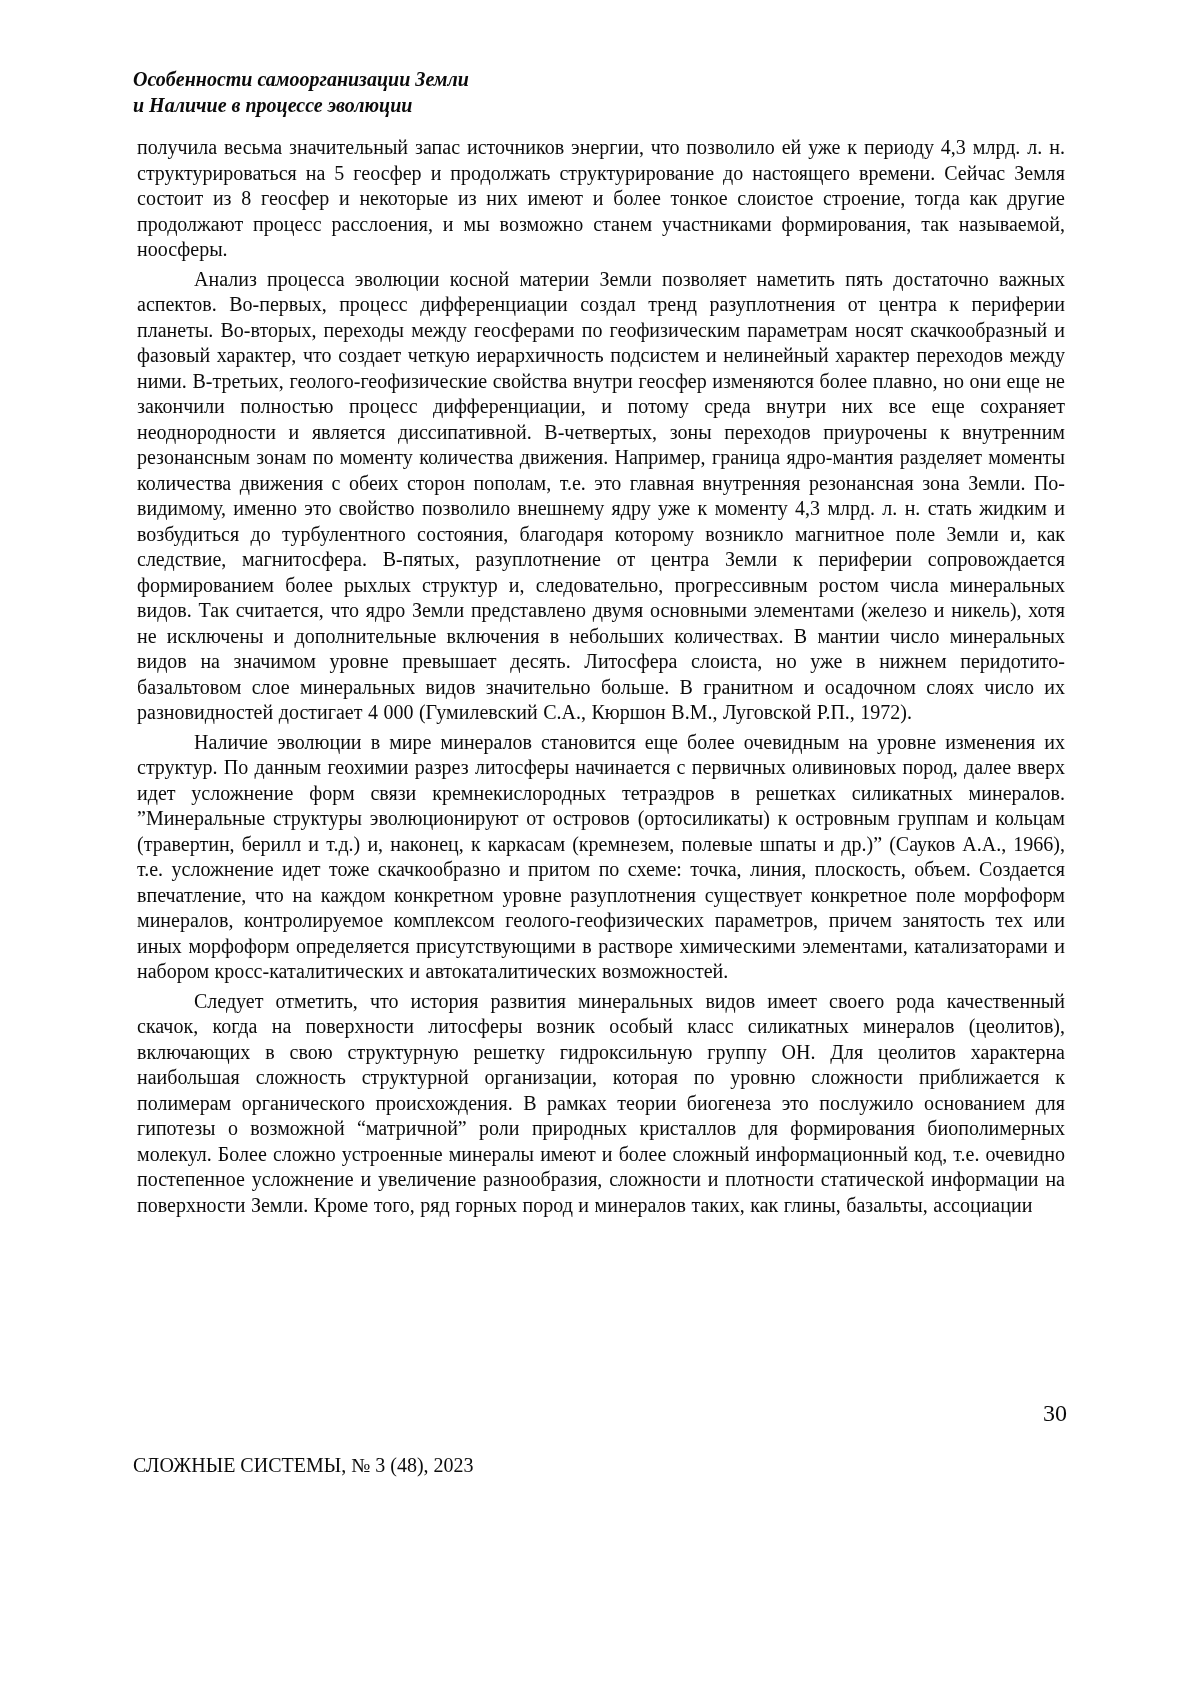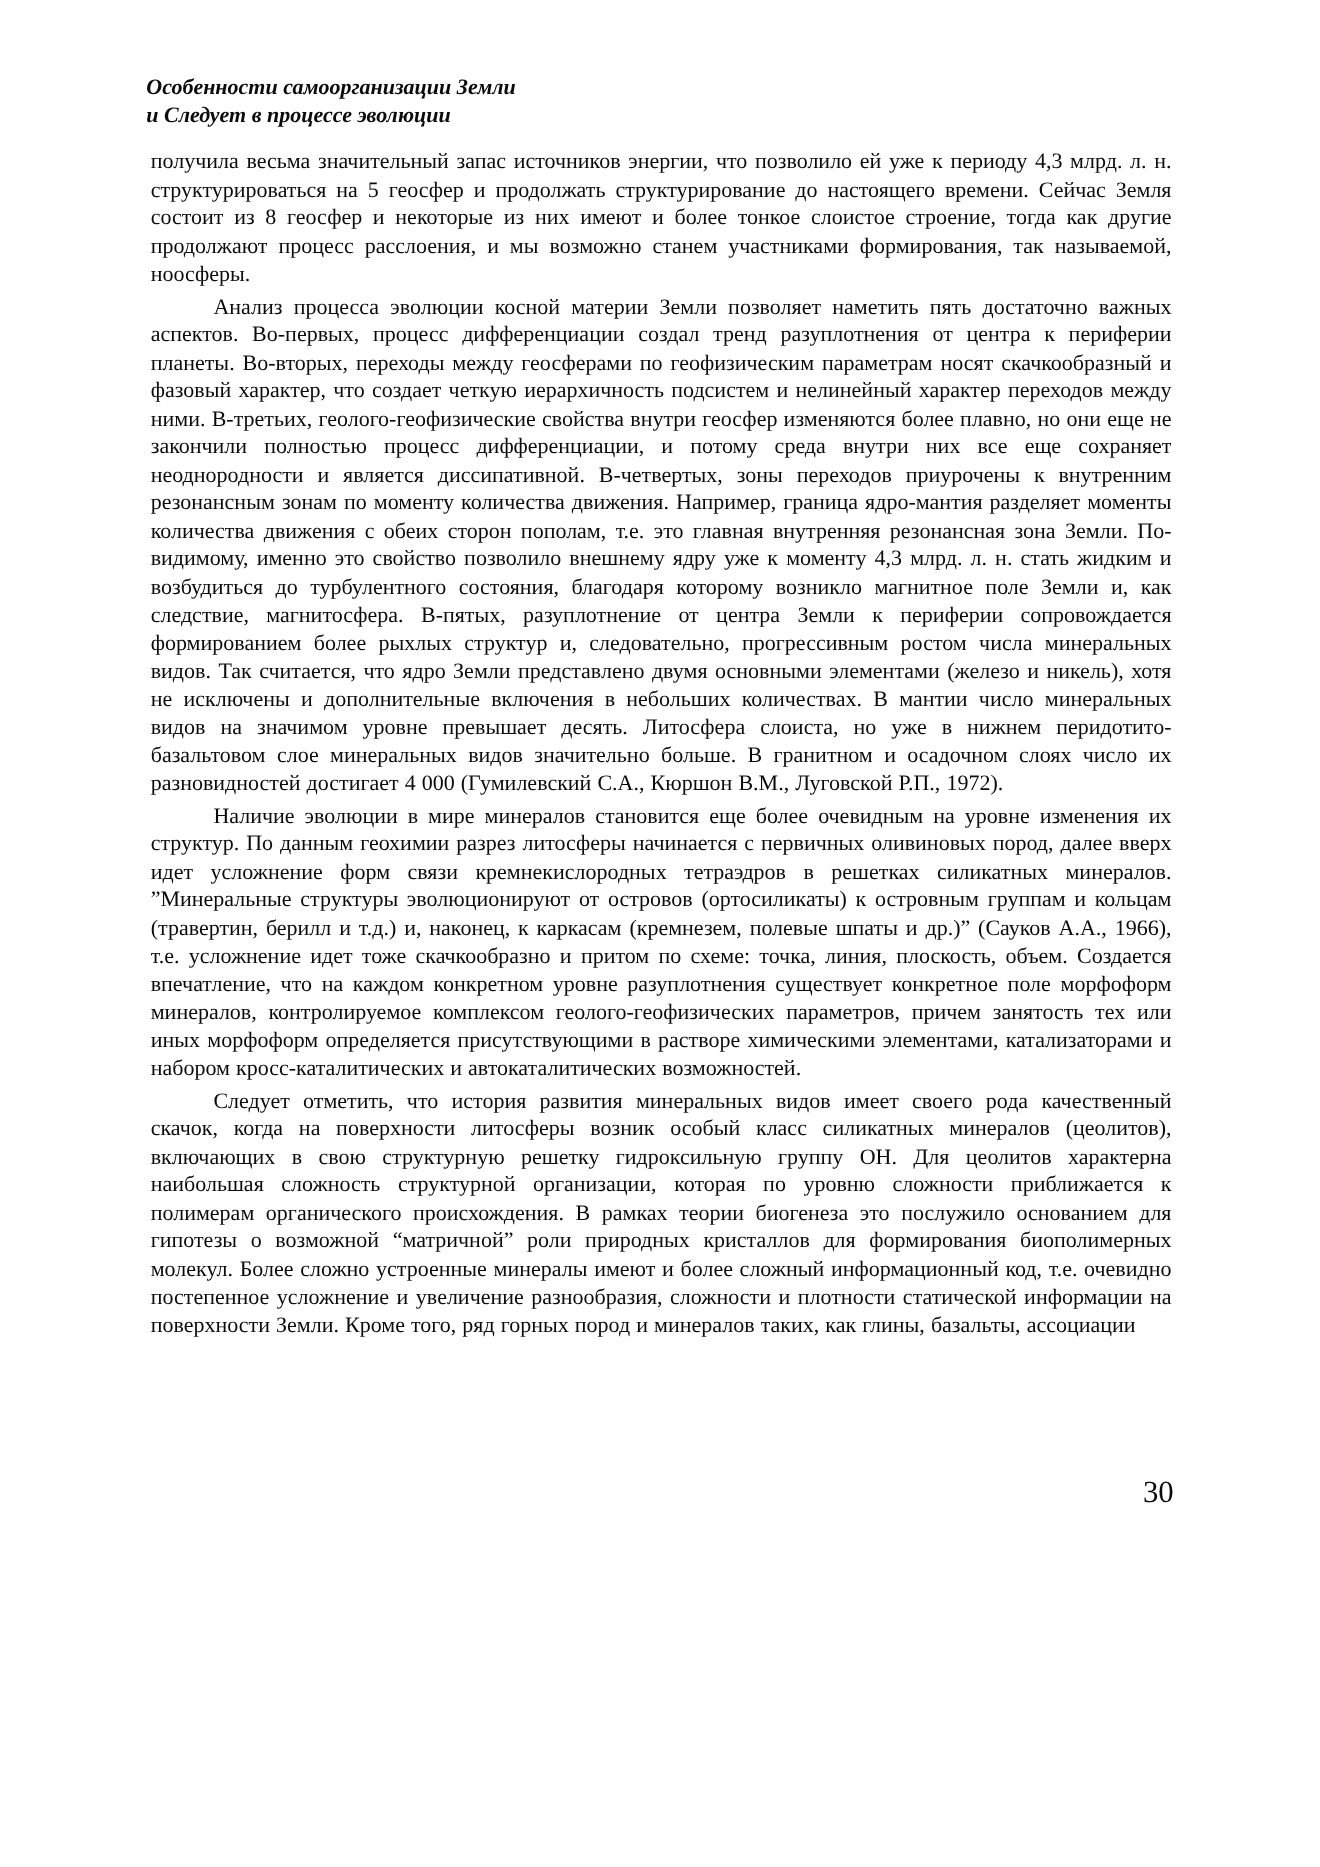--- a/index.html
+++ b/index.html
@@ -32,43 +32,44 @@
     margin: 4px;
     font-size: 20px;
     line-height: 25.5px;
     text-align: justify;
     word-spacing: 0.5px;
   }
   .body-text p.indent { text-indent: 57px; }
   .page-number {
     position: absolute;
     right: 133px;
-    top: 1344px;
-    font-size: 28px;
+    top: 1400px;
+    font-size: 24px;
     line-height: 26px;
     text-align: right;
   }
   .journal-footer {
     position: absolute;
     left: 133px;
     top: 1452px;
     font-size: 20px;
     line-height: 26px;
   }
 </style>
 </head>
 <body>
 
 <div class="page">
   <div class="content">
     <h1 class="doc-header">
       <span class="hline">Особенности самоорганизации Земли</span>
-      <span class="hline">и Следует в процессе эволюции</span>
+      <span class="hline">и Наличие в процессе эволюции</span>
     </h1>
     <div class="body-text">
       <p>получила весьма значительный запас источников энергии, что позволило ей уже к периоду 4,3 млрд. л. н. структурироваться на 5 геосфер и продолжать структурирование до настоящего времени. Сейчас Земля состоит из 8 геосфер и некоторые из них имеют и более тонкое слоистое строение, тогда как другие продолжают процесс расслоения, и мы возможно станем участниками формирования, так называемой, ноосферы.</p>
       <p class="indent">Анализ процесса эволюции косной материи Земли позволяет наметить пять достаточно важных аспектов. Во-первых, процесс дифференциации создал тренд разуплотнения от центра к периферии планеты. Во-вторых, переходы между геосферами по геофизическим параметрам носят скачкообразный и фазовый характер, что создает четкую иерархичность подсистем и нелинейный характер переходов между ними. В-третьих, геолого-геофизические свойства внутри геосфер изменяются более плавно, но они еще не закончили полностью процесс дифференциации, и потому среда внутри них все еще сохраняет неоднородности и является диссипативной. В-четвертых, зоны переходов приурочены к внутренним резонансным зонам по моменту количества движения. Например, граница ядро-мантия разделяет моменты количества движения с обеих сторон пополам, т.е. это главная внутренняя резонансная зона Земли. По-видимому, именно это свойство позволило внешнему ядру уже к моменту 4,3 млрд. л. н. стать жидким и возбудиться до турбулентного состояния, благодаря которому возникло магнитное поле Земли и, как следствие, магнитосфера. В-пятых, разуплотнение от центра Земли к периферии сопровождается формированием более рыхлых структур и, следовательно, прогрессивным ростом числа минеральных видов. Так считается, что ядро Земли представлено двумя основными элементами (железо и никель), хотя не исключены и дополнительные включения в небольших количествах. В мантии число минеральных видов на значимом уровне превышает десять. Литосфера слоиста, но уже в нижнем перидотито-базальтовом слое минеральных видов значительно больше. В гранитном и осадочном слоях число их разновидностей достигает 4 000 (Гумилевский С.А., Кюршон В.М., Луговской Р.П., 1972).</p>
       <p class="indent">Наличие эволюции в мире минералов становится еще более очевидным на уровне изменения их структур. По данным геохимии разрез литосферы начинается с первичных оливиновых пород, далее вверх идет усложнение форм связи кремнекислородных тетраэдров в решетках силикатных минералов. ”Минеральные структуры эволюционируют от островов (ортосиликаты) к островным группам и кольцам (травертин, берилл и т.д.) и, наконец, к каркасам (кремнезем, полевые шпаты и др.)” (Сауков А.А., 1966), т.е. усложнение идет тоже скачкообразно и притом по схеме: точка, линия, плоскость, объем. Создается впечатление, что на каждом конкретном уровне разуплотнения существует конкретное поле морфоформ минералов, контролируемое комплексом геолого-геофизических параметров, причем занятость тех или иных морфоформ определяется присутствующими в растворе химическими элементами, катализаторами и набором кросс-каталитических и автокаталитических возможностей.</p>
       <p class="indent">Следует отметить, что история развития минеральных видов имеет своего рода качественный скачок, когда на поверхности литосферы возник особый класс силикатных минералов (цеолитов), включающих в свою структурную решетку гидроксильную группу ОН. Для цеолитов характерна наибольшая сложность структурной организации, которая по уровню сложности приближается к полимерам органического происхождения. В рамках теории биогенеза это послужило основанием для гипотезы о возможной “матричной” роли природных кристаллов для формирования биополимерных молекул. Более сложно устроенные минералы имеют и более сложный информационный код, т.е. очевидно постепенное усложнение и увеличение разнообразия, сложности и плотности статической информации на поверхности Земли. Кроме того, ряд горных пород и минералов таких, как глины, базальты, ассоциации</p>
     </div>
   </div>
   <div class="page-number">30</div>
+  <div class="journal-footer">СЛОЖНЫЕ СИСТЕМЫ, № 3 (48), 2023</div>
 </div>
 
 </body></html>

